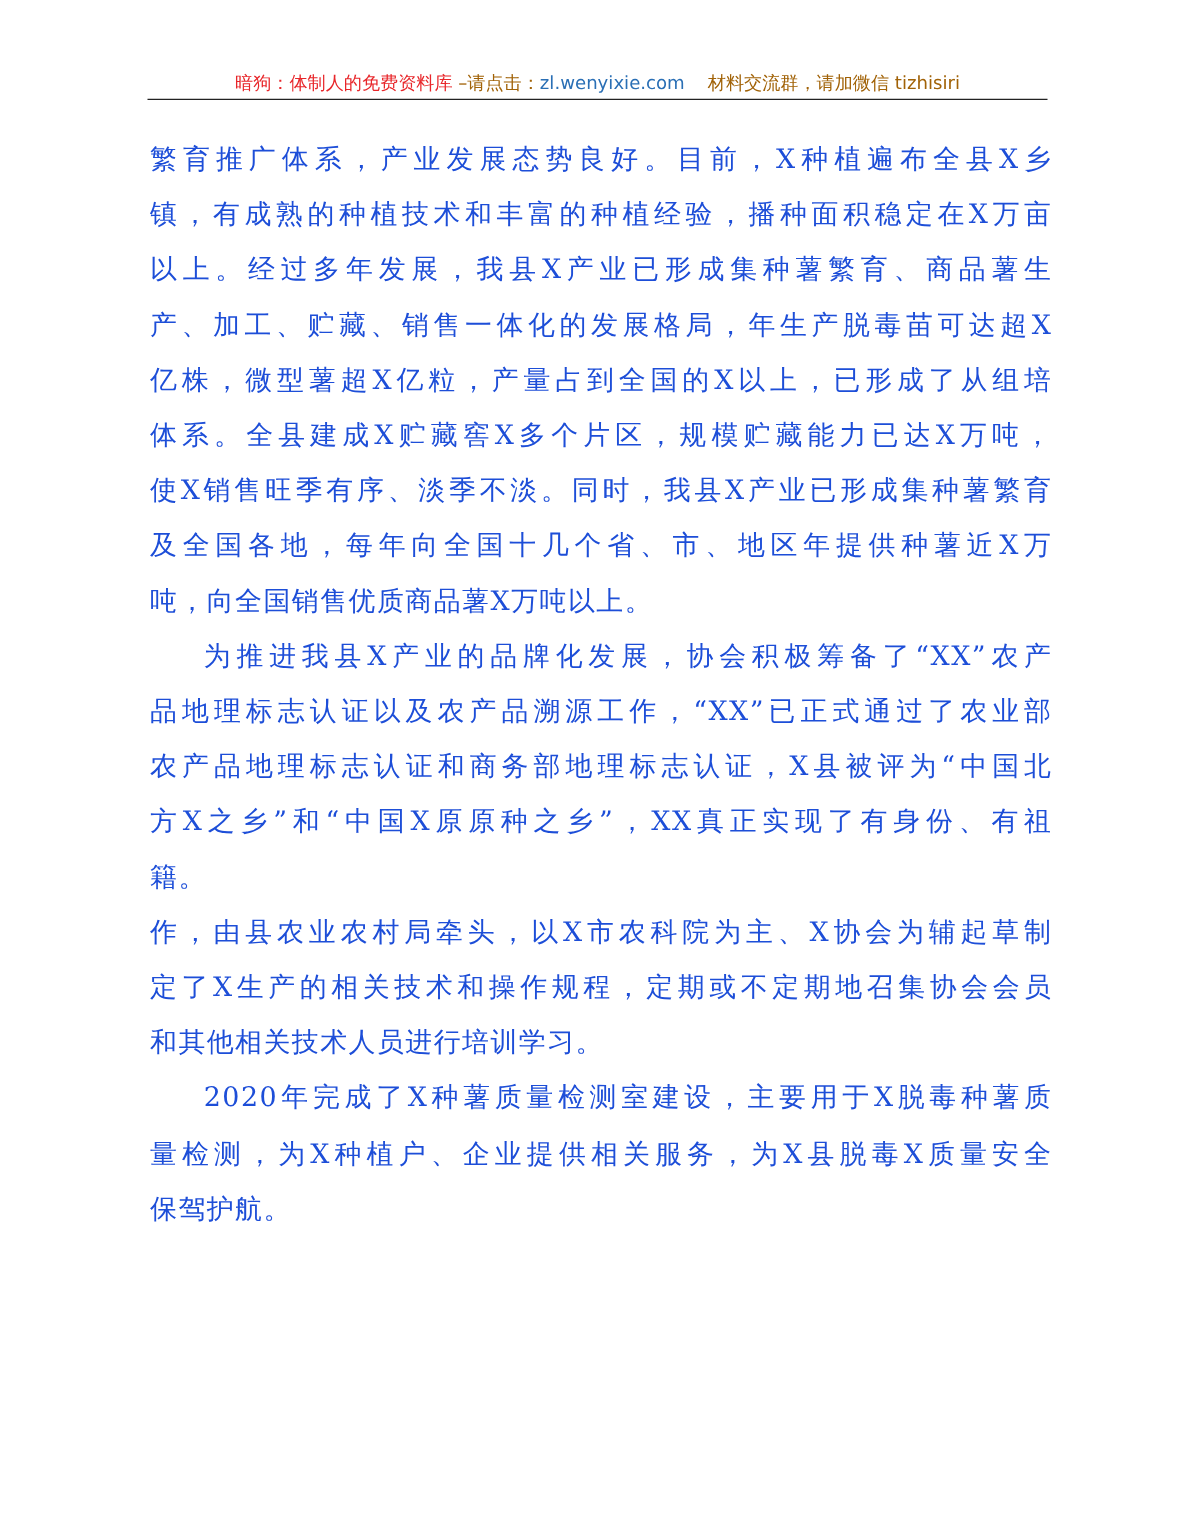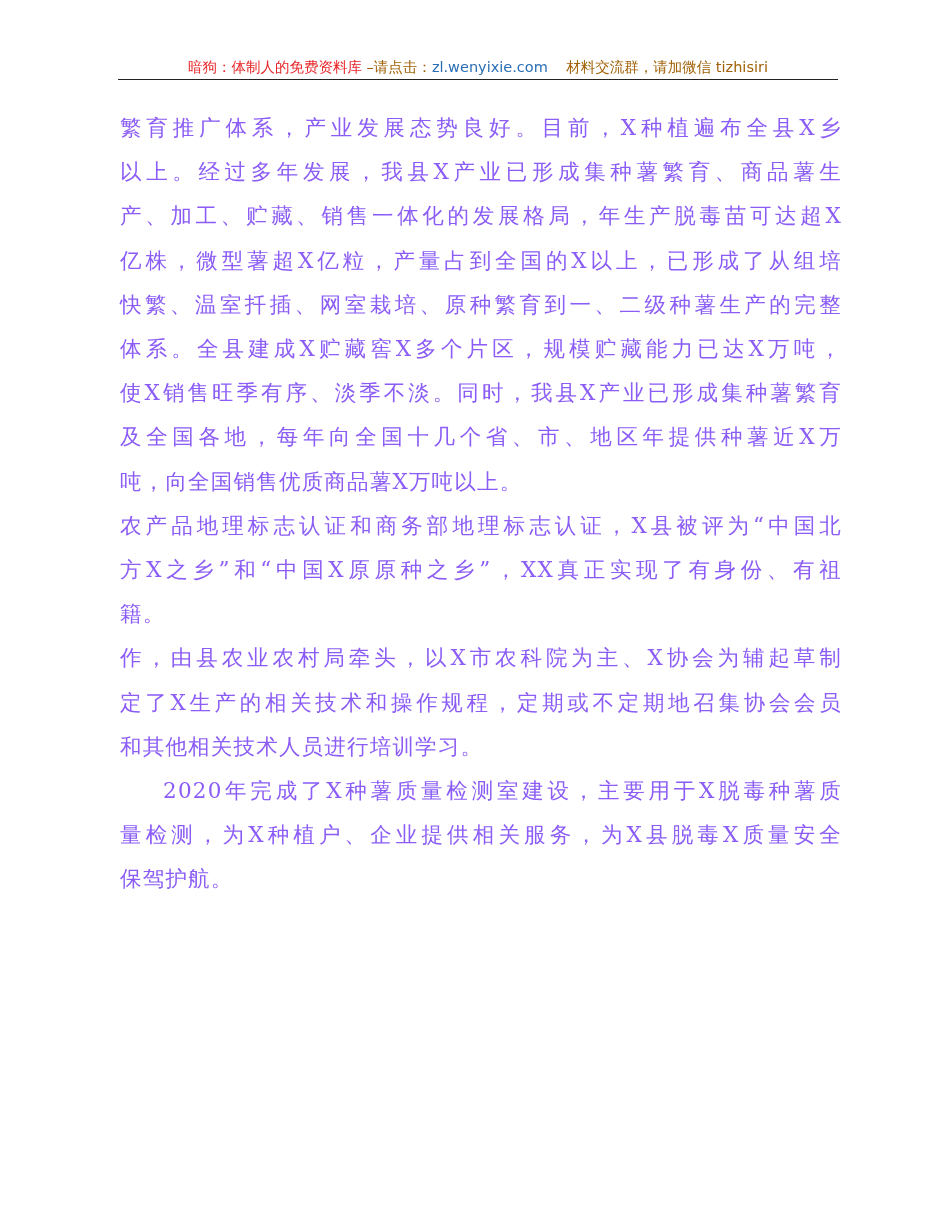--- a/index.html
+++ b/index.html
@@ -12,48 +12,50 @@
   .header .red { color: #e8262a; margin-top: 12px; }
   .header .black { color: #a16207; }
   .header .blue { color: #2a6fb5; }
   .header-rule {
     position: absolute; left: 118px; top: 79px; width: 720px; height: 0;
     border-top: 1.4px solid #222;
   }
   .content {
     position: absolute; left: 120px; top: 106px; width: 722px;
     font-family: "DejaVu Serif", "Liberation Serif", serif;
-    font-size: 21.5px; line-height: 44.2px; color: #8b5cf6;
+    font-size: 21.5px; line-height: 44.2px; color: #1d4ed8;
     text-align: justify; letter-spacing: 1.2px;
   }
   .content p { margin: 0; }
   .line { display: block; white-space: nowrap; text-align-last: justify; text-align: justify; }
   .line.last { text-align-last: left; }
 </style>
 </head>
 <body>
 
 <div class="header">
   <span class="red">暗狗：体制人的免费资料库</span><span class="black"> –请点击：</span><span class="blue">zl.wenyixie.com</span><span class="black" style="white-space:pre">    材料交流群，请加微信 tizhisiri</span>
 </div>
 <div class="header-rule"></div>
 
 <div class="content">
   <p>
     <span class="line">繁育推广体系，产业发展态势良好。目前，X种植遍布全县X乡</span>
+    <span class="line">镇，有成熟的种植技术和丰富的种植经验，播种面积稳定在X万亩</span>
     <span class="line">以上。经过多年发展，我县X产业已形成集种薯繁育、商品薯生</span>
     <span class="line">产、加工、贮藏、销售一体化的发展格局，年生产脱毒苗可达超X</span>
     <span class="line">亿株，微型薯超X亿粒，产量占到全国的X以上，已形成了从组培</span>
-    <span class="line">快繁、温室扦插、网室栽培、原种繁育到一、二级种薯生产的完整</span>
     <span class="line">体系。全县建成X贮藏窖X多个片区，规模贮藏能力已达X万吨，</span>
     <span class="line">使X销售旺季有序、淡季不淡。同时，我县X产业已形成集种薯繁育</span>
     <span class="line">及全国各地，每年向全国十几个省、市、地区年提供种薯近X万</span>
     <span class="line last">吨，向全国销售优质商品薯X万吨以上。</span>
   </p>
   <p>
+    <span class="line" style="padding-left:43px;">为推进我县X产业的品牌化发展，协会积极筹备了“XX”农产</span>
+    <span class="line">品地理标志认证以及农产品溯源工作，“XX”已正式通过了农业部</span>
     <span class="line">农产品地理标志认证和商务部地理标志认证，X县被评为“中国北</span>
     <span class="line">方X之乡”和“中国X原原种之乡”，XX真正实现了有身份、有祖</span>
     <span class="line last">籍。</span>
   </p>
   <p>
     <span class="line">作，由县农业农村局牵头，以X市农科院为主、X协会为辅起草制</span>
     <span class="line">定了X生产的相关技术和操作规程，定期或不定期地召集协会会员</span>
     <span class="line last">和其他相关技术人员进行培训学习。</span>
   </p>
   <p>

